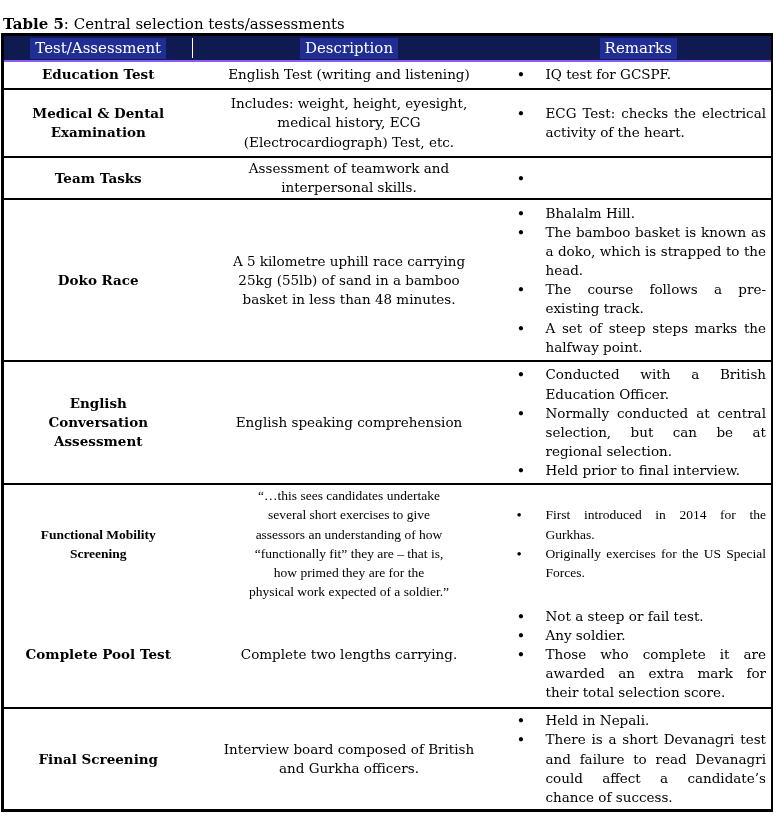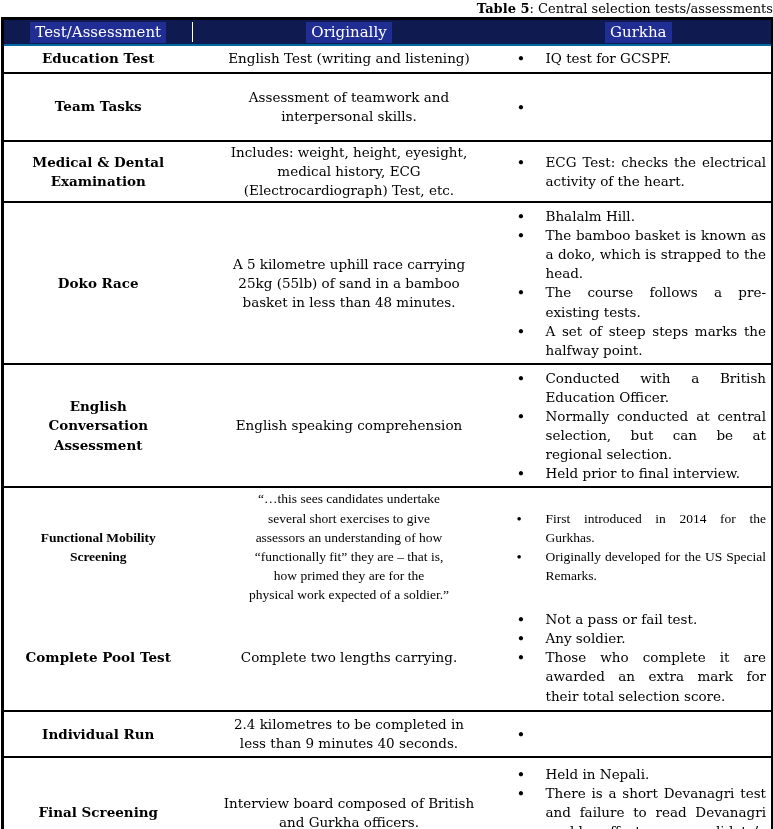--- a/index.html
+++ b/index.html
@@ -12,25 +12,24 @@
   body{
     width:773px;
     font-family:"DejaVu Serif","Liberation Serif",serif;
     color:#000;
     -webkit-font-smoothing:antialiased;
   }
   .page{width:773px;padding:1px 0 0 0;}
 
   
   .caption{
-    font-size:13px;
+    font-size:15px;
     line-height:15px;
-    padding:0 0 1px 3px;
+    padding:16px 0 1px 3px;
     white-space:nowrap;
-    text-align:right;
   }
   .caption .bold{font-weight:bold;}
 
   
   table.sel{
     border-collapse:collapse;
     table-layout:fixed;
     width:770px;
     margin-left:1px;
     border:3px solid #000;
@@ -41,21 +40,21 @@
   col.c3{width:267px;}
 
   thead th{
     background:var(--header-bg);
     color:var(--header-fg);
     font-weight:normal;
     font-size:15px;
     height:24px;
     text-align:center;
     position:relative;
-    border-bottom:2px solid #0369a1;
+    border-bottom:2px solid #8b5cf6;
     padding:0;
   }
   thead th .hl{
     background:var(--header-hl);
     padding:1px 5px 2px 5px;
   }
   .header-divider{
     position:absolute;
     right:-1px;top:2px;bottom:2px;width:2px;
     background:#ffffff;
@@ -128,69 +127,69 @@
         <col class="c2">
         <col class="c3">
     </colgroup>
     <thead>
       <tr>
         <th>
           <span class="hl">Test/Assessment</span>
           <div class="header-divider"></div>
         </th>
         <th>
-          <span class="hl">Originally</span>
+          <span class="hl">Description</span>
         </th>
         <th>
-          <span class="hl">Gurkha</span>
+          <span class="hl">Remarks</span>
         </th>
       </tr>
     </thead>
     <tbody id="rows">
         <tr>
           <td class="c1"><span>Education Test</span></td>
           <td class="c2"><span>English Test (writing and listening)</span></td>
           <td class="c3">
             <ul>
               <li>IQ test for GCSPF.</li>
-            </ul>
-          </td>
-        </tr>
-        <tr>
-          <td class="c1"><span>Team Tasks</span></td>
-          <td class="c2"><span>Assessment of teamwork and
-interpersonal skills.</span></td>
-          <td class="c3">
-            <ul>
-              <li></li>
             </ul>
           </td>
         </tr>
         <tr>
           <td class="c1"><span>Medical &amp; Dental
 Examination</span></td>
           <td class="c2"><span>Includes: weight, height, eyesight,
 medical history, ECG
 (Electrocardiograph) Test, etc.</span></td>
           <td class="c3">
             <ul>
               <li>ECG Test: checks the electrical activity of the heart.</li>
             </ul>
           </td>
         </tr>
         <tr>
+          <td class="c1"><span>Team Tasks</span></td>
+          <td class="c2"><span>Assessment of teamwork and
+interpersonal skills.</span></td>
+          <td class="c3">
+            <ul>
+              <li></li>
+            </ul>
+          </td>
+        </tr>
+        <tr>
           <td class="c1"><span>Doko Race</span></td>
           <td class="c2"><span>A 5 kilometre uphill race carrying
 25kg (55lb) of sand in a bamboo
 basket in less than 48 minutes.</span></td>
           <td class="c3">
             <ul>
               <li>Bhalalm Hill.</li>
               <li>The bamboo basket is known as a doko, which is strapped to the head.</li>
-              <li>The course follows a pre-existing tests.</li>
+              <li>The course follows a pre-existing track.</li>
               <li>A set of steep steps marks the halfway point.</li>
             </ul>
           </td>
         </tr>
         <tr>
           <td class="c1"><span>English
 Conversation
 Assessment</span></td>
           <td class="c2"><span>English speaking comprehension</span></td>
           <td class="c3">
@@ -206,42 +205,32 @@
 Screening</span></td>
           <td class="c2"><span>“…this sees candidates undertake
 several short exercises to give
 assessors an understanding of how
 “functionally fit” they are – that is,
 how primed they are for the
 physical work expected of a soldier.”</span></td>
           <td class="c3">
             <ul>
               <li>First introduced in 2014 for the Gurkhas.</li>
-              <li>Originally developed for the US Special Remarks.</li>
+              <li>Originally exercises for the US Special Forces.</li>
             </ul>
           </td>
         </tr>
         <tr class="no-top-border">
           <td class="c1"><span>Complete Pool Test</span></td>
           <td class="c2"><span>Complete two lengths carrying.</span></td>
           <td class="c3">
             <ul>
-              <li>Not a pass or fail test.</li>
+              <li>Not a steep or fail test.</li>
               <li>Any soldier.</li>
               <li>Those who complete it are awarded an extra mark for their total selection score.</li>
-            </ul>
-          </td>
-        </tr>
-        <tr>
-          <td class="c1"><span>Individual Run</span></td>
-          <td class="c2"><span>2.4 kilometres to be completed in
-less than 9 minutes 40 seconds.</span></td>
-          <td class="c3">
-            <ul>
-              <li></li>
             </ul>
           </td>
         </tr>
         <tr>
           <td class="c1"><span>Final Screening</span></td>
           <td class="c2"><span>Interview board composed of British
 and Gurkha officers.</span></td>
           <td class="c3">
             <ul>
               <li>Held in Nepali.</li>

